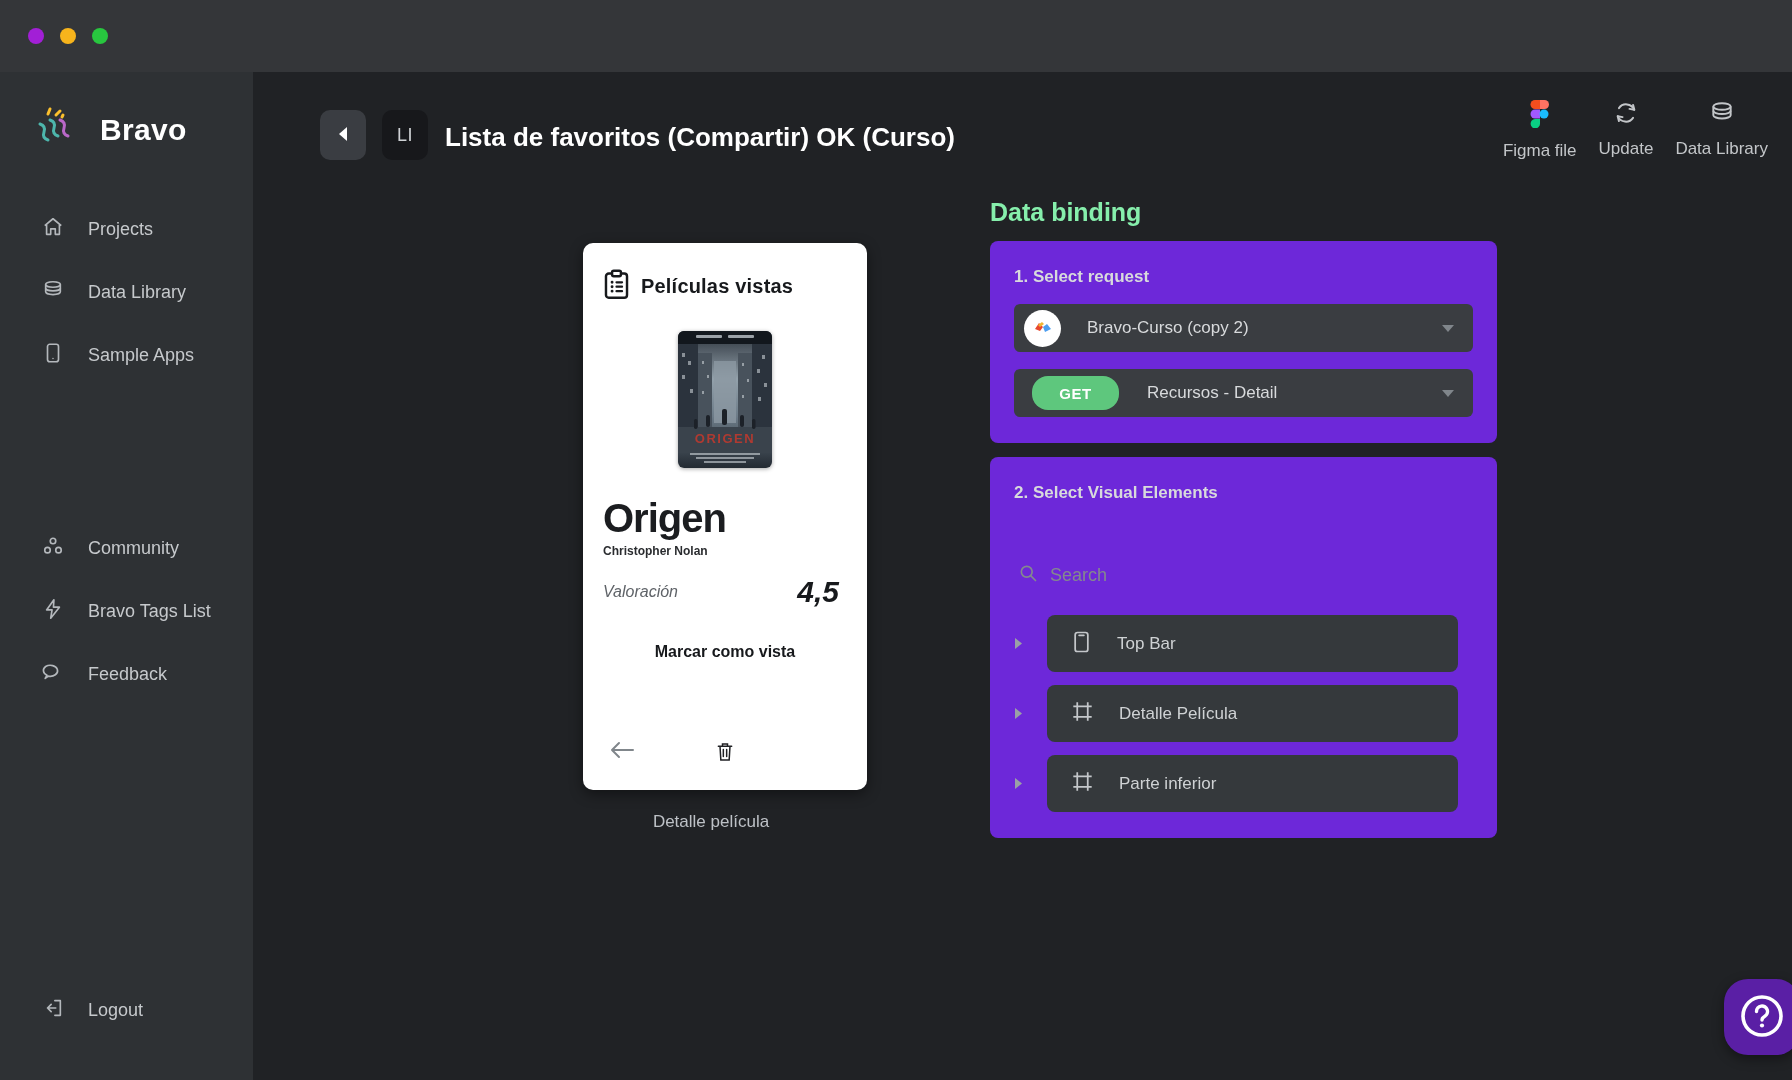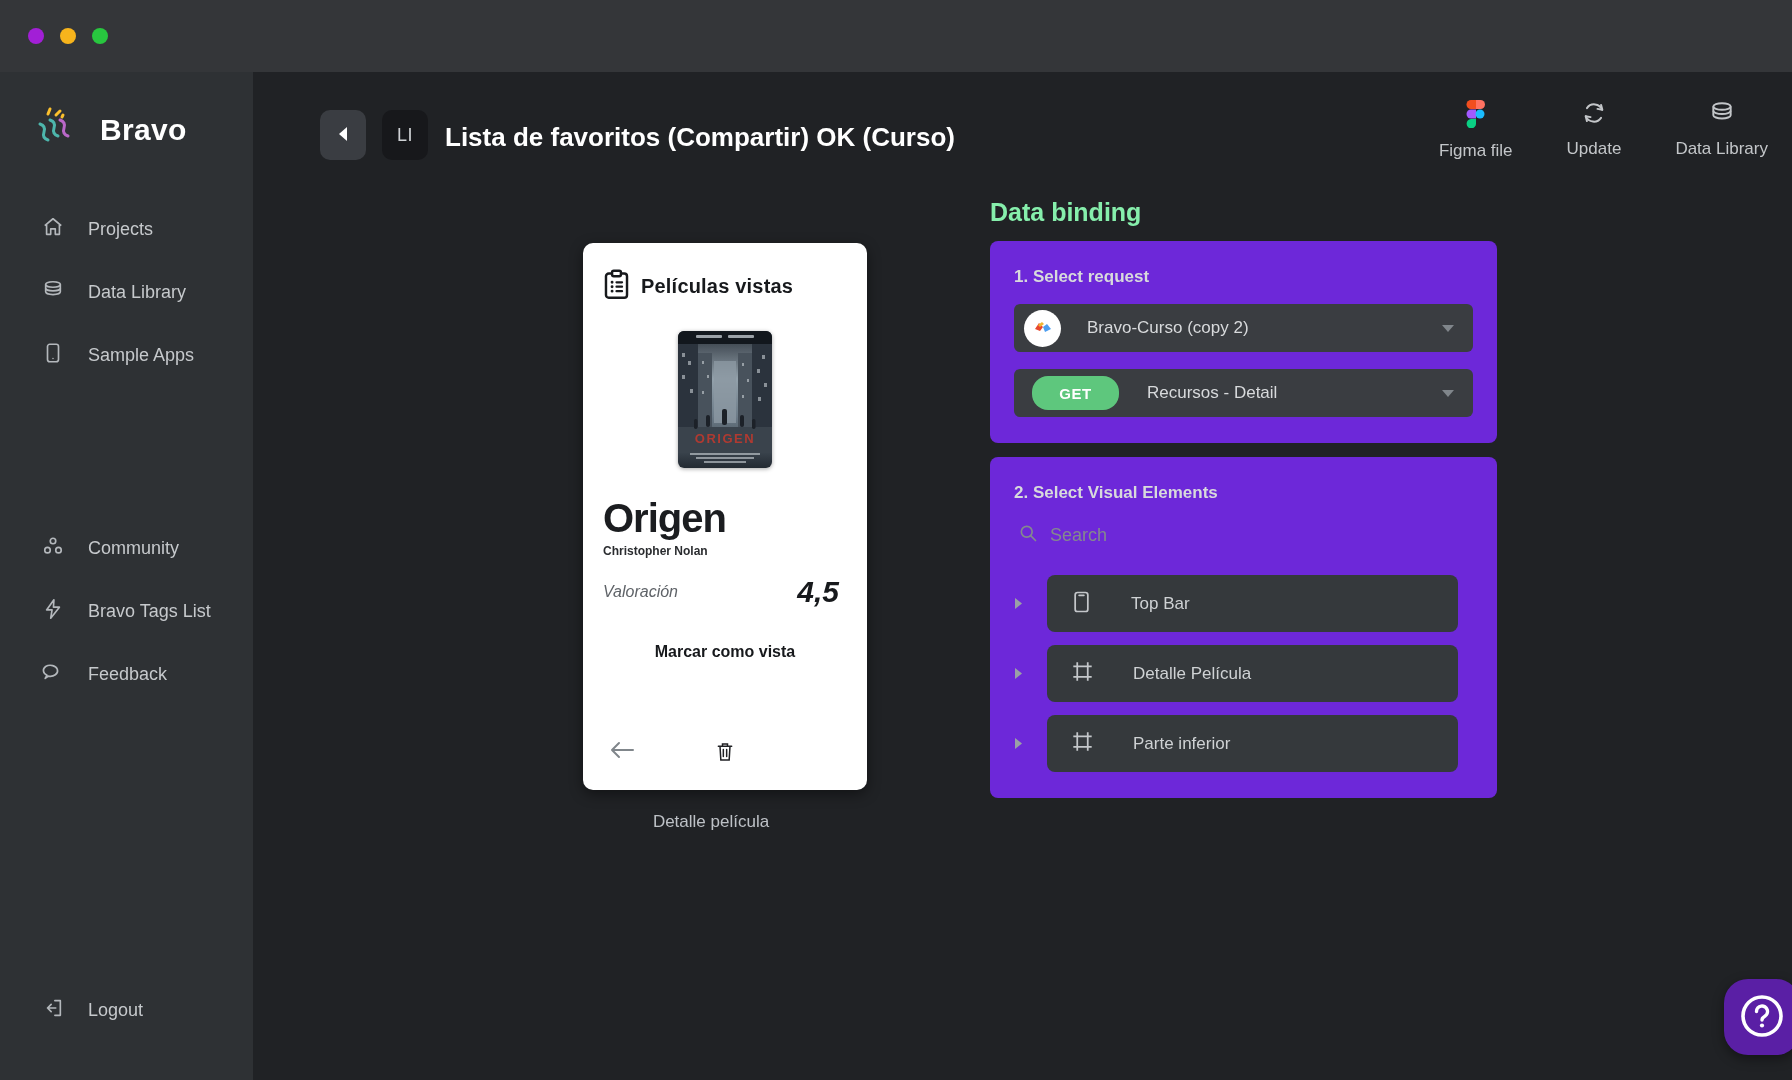--- a/index.html
+++ b/index.html
@@ -23,21 +23,21 @@
   .sidebar .spacer { flex:1; }
   .logout { margin-bottom:38px; }
 
   
   .main { position:absolute; top:72px; left:253px; right:0; bottom:0; background:#202225; }
 
   .page-header { position:relative; height:130px; }
   .back-btn { position:absolute; left:67px; top:38px; width:46px; height:50px; border-radius:10px; background:#3a3d42; border:none; display:flex; align-items:center; justify-content:center; cursor:pointer; }
   .proj-badge { position:absolute; left:129px; top:38px; width:46px; height:50px; border-radius:10px; background:#17181b; color:#cfd2d5; font-size:18px; display:flex; align-items:center; justify-content:center; letter-spacing:.5px; }
   .page-title { position:absolute; left:192px; top:50px; color:#ffffff; font-size:26px; font-weight:600; white-space:nowrap; }
-  .header-actions { position:absolute; right:24px; top:28px; display:flex; gap:54px; }
+  .header-actions { position:absolute; right:24px; top:28px; display:flex; gap:22px; }
   .h-action { display:flex; flex-direction:column; align-items:center; gap:10px; background:none; border:none; cursor:pointer; }
   .h-action .lbl { color:#c3c6c9; font-size:17px; }
 
   
   .phone-wrap { position:absolute; left:330px; top:171px; width:256px; }
   .phone-card { width:284px; height:547px; background:#ffffff; border-radius:10px; box-shadow:0 4px 14px rgba(0,0,0,.45); display:flex; flex-direction:column; padding:26px 20px 22px 20px; color:#202124; }
   .screen-head { display:flex; align-items:center; gap:11px; padding-left:0; }
   .screen-title { font-size:20px; font-weight:800; color:#17191c; letter-spacing:.2px; }
   .poster { margin:27px auto 0 auto; width:94px; height:137px; border-radius:6px; overflow:hidden; box-shadow:0 1px 4px rgba(0,0,0,.35); }
   .movie-title { margin-top:28px; font-size:40px; font-weight:800; color:#1b1d20; letter-spacing:-1px; }
@@ -57,29 +57,29 @@
   .panel-title { color:#86efac; font-size:25px; font-weight:700; }
   .bind-card { background:#6d28d9; border-radius:8px; margin-top:14px; padding:26px 24px; }
   .card-heading { color:#d8dadc; font-size:17px; font-weight:700; }
   .dd-row { margin-top:17px; height:48px; background:#3a3d41; border-radius:6px; display:flex; align-items:center; padding:0 18px 0 10px; cursor:pointer; }
   .dd-avatar { width:37px; height:37px; border-radius:50%; background:#ffffff; display:flex; align-items:center; justify-content:center; }
   .dd-label { margin-left:26px; color:#d8dadc; font-size:17px; }
   .dd-caret { margin-left:auto; color:#80868b; }
   .get-pill { width:87px; height:34px; margin-left:8px; border:none; border-radius:16px; background:#5ec77d; color:#ffffff; font-size:15px; font-weight:700; display:flex; align-items:center; justify-content:center; letter-spacing:.5px; }
   .dd-row.req .dd-label { margin-left:28px; }
 
-  .search-row { margin-top:20px; display:flex; align-items:center; gap:12px; padding-left:4px; }
+  .search-row { margin-top:60px; display:flex; align-items:center; gap:12px; padding-left:4px; }
   .search-row svg { color:#84898e; }
   .search-input { background:transparent; border:none; outline:none; color:#d8dadc; font-size:18px; font-family:inherit; width:380px; }
   .search-input::placeholder { color:#84898e; }
 
   .elements-list { margin-top:28px; display:flex; flex-direction:column; gap:13px; }
   .element-line { display:flex; align-items:center; }
   .expand-caret { width:33px; color:#9aa0a6; background:none; border:none; display:flex; align-items:center; cursor:pointer; }
-  .element-row { flex:0 0 auto; width:411px; height:57px; background:#35393c; border-radius:8px; display:flex; align-items:center; padding-left:25px; gap:40px; cursor:pointer; }
+  .element-row { flex:0 0 auto; width:411px; height:57px; background:#35393c; border-radius:8px; display:flex; align-items:center; padding-left:25px; gap:26px; cursor:pointer; }
   .element-row svg { color:#c4c7ca; }
   .element-label { color:#cfd2d4; font-size:17px; }
 
   
   .help-fab { position:absolute; right:-8px; bottom:25px; width:76px; height:76px; border:none; border-radius:24px; background:#5a1fa5; display:flex; align-items:center; justify-content:center; cursor:pointer; box-shadow:0 4px 12px rgba(0,0,0,.4); }
 </style>
 </head>
 <body>
 
 <div class="titlebar">

